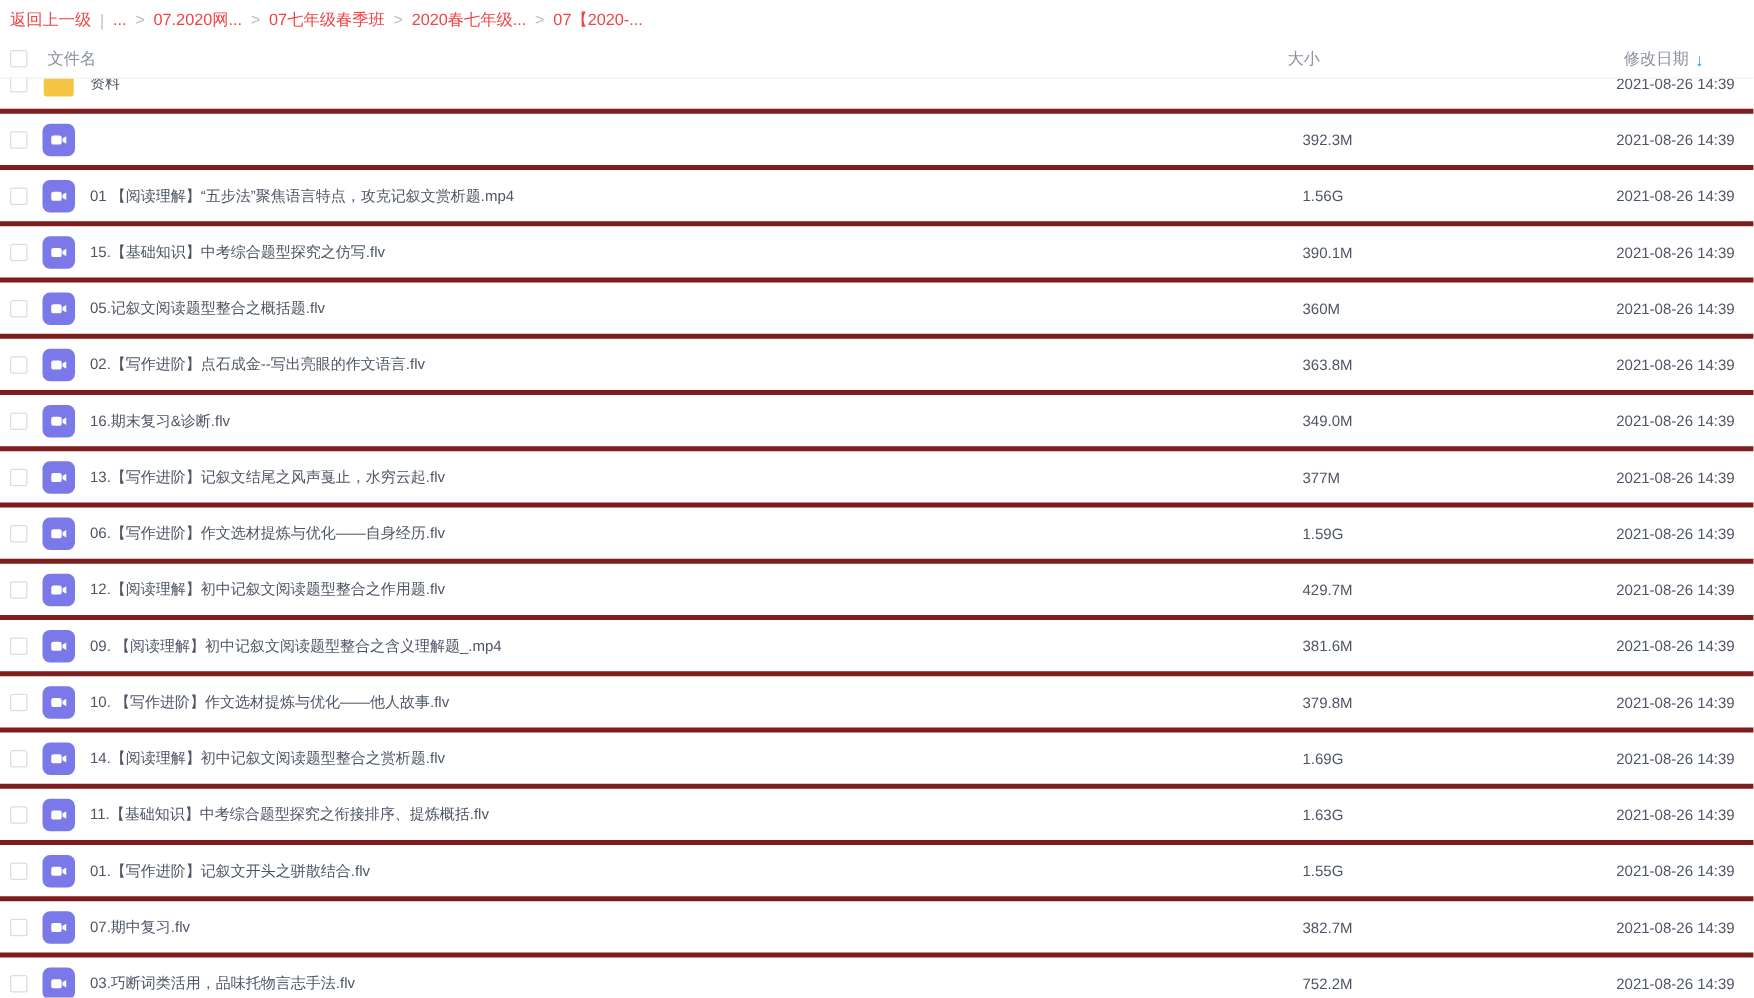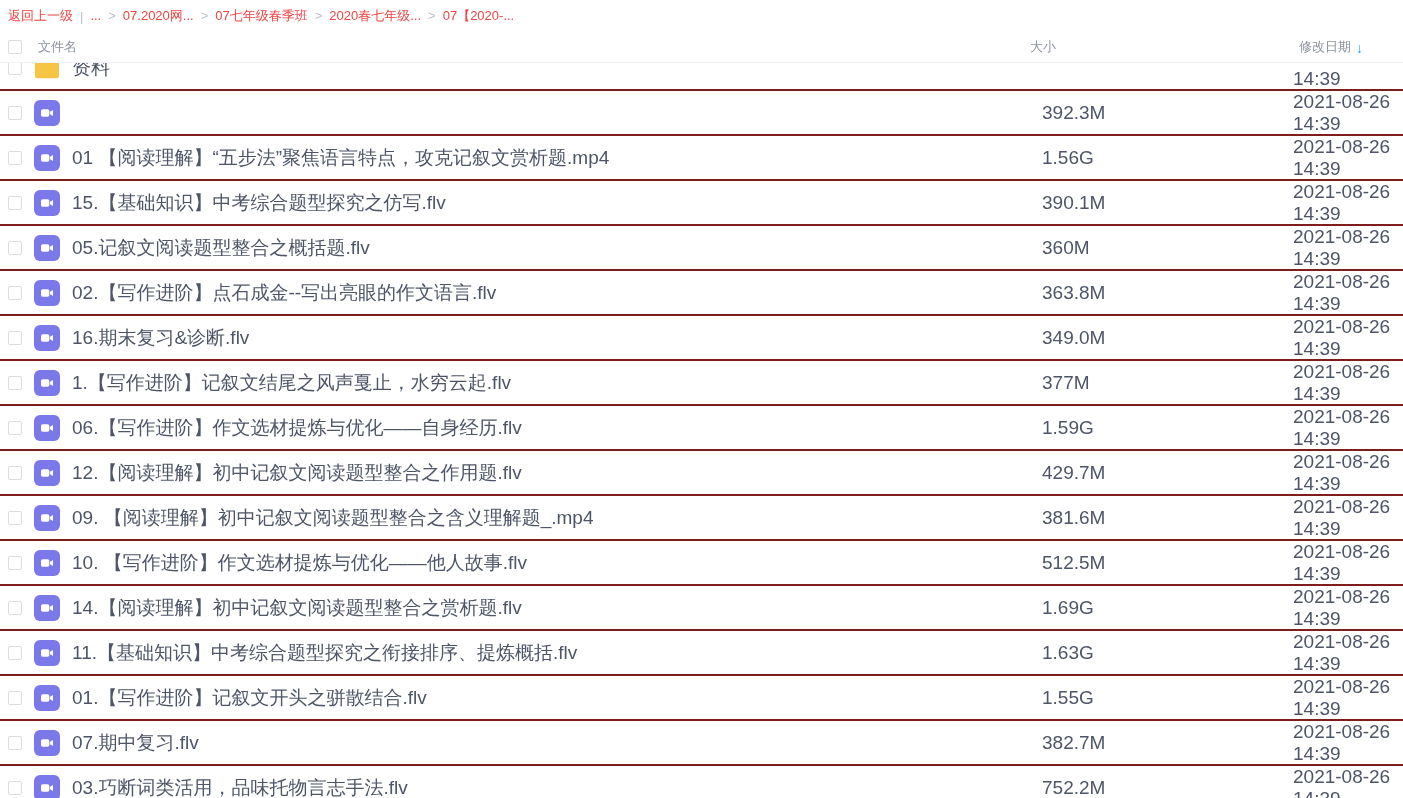--- a/index.html
+++ b/index.html
@@ -27,21 +27,21 @@
   .sort-arrow{color:#29a4f8;font-weight:bold;margin-left:5px;font-size:14px;}
   .checkbox{
     width:14px;height:14px;border:1px solid #d9dde4;border-radius:2px;
     background:#fff;box-sizing:border-box;cursor:pointer;
   }
   .hdr-check{position:absolute;left:8px;top:50%;transform:translateY(-50%);}
   
   .file-list{position:relative;overflow:hidden;height:736px;}
   .file-row{
     position:relative;height:45px;box-sizing:border-box;
-    border-bottom:2px solid #7f1d1d;font-size:19px;color:#4d5566;
+    border-bottom:4px solid #7f1d1d;font-size:12px;color:#4d5566;
   }
   .file-row.partial{margin-top:-17px;}
   .row-check{position:absolute;left:8px;top:50%;transform:translateY(-50%);}
   .row-icon{position:absolute;left:34px;top:50%;transform:translateY(-50%);width:26px;height:26px;}
   .video-badge{
     width:26px;height:26px;border-radius:6px;background:#7b78e9;
     display:flex;align-items:center;justify-content:center;
   }
   .folder-badge{width:26px;height:26px;display:flex;align-items:center;justify-content:center;}
   .row-name{position:absolute;left:72px;top:50%;transform:translateY(-50%);white-space:nowrap;cursor:pointer;}
@@ -167,21 +167,21 @@
     <div class="file-row">
     <div class="checkbox row-check"></div>
     <span class="row-icon">
         <span class="video-badge">
           <svg width="16" height="16" viewBox="0 0 24 24">
             <rect x="3" y="6.5" width="12.5" height="11" rx="2.6" fill="#fff"></rect>
             <path d="M16.5 10.3 L21 7.6 V16.4 L16.5 13.7 Z" fill="#fff"></path>
           </svg>
         </span>
       </span>
-    <span class="row-name">1.【写作进阶】记叙文结尾之风声戛止，水穷云起.flv</span>
+    <span class="row-name">13.【写作进阶】记叙文结尾之风声戛止，水穷云起.flv</span>
     <span class="row-size">377M</span>
     <span class="row-date">2021-08-26 14:39</span>
   </div>
     <div class="file-row">
     <div class="checkbox row-check"></div>
     <span class="row-icon">
         <span class="video-badge">
           <svg width="16" height="16" viewBox="0 0 24 24">
             <rect x="3" y="6.5" width="12.5" height="11" rx="2.6" fill="#fff"></rect>
             <path d="M16.5 10.3 L21 7.6 V16.4 L16.5 13.7 Z" fill="#fff"></path>
@@ -224,21 +224,21 @@
     <div class="checkbox row-check"></div>
     <span class="row-icon">
         <span class="video-badge">
           <svg width="16" height="16" viewBox="0 0 24 24">
             <rect x="3" y="6.5" width="12.5" height="11" rx="2.6" fill="#fff"></rect>
             <path d="M16.5 10.3 L21 7.6 V16.4 L16.5 13.7 Z" fill="#fff"></path>
           </svg>
         </span>
       </span>
     <span class="row-name">10. 【写作进阶】作文选材提炼与优化——他人故事.flv</span>
-    <span class="row-size">512.5M</span>
+    <span class="row-size">379.8M</span>
     <span class="row-date">2021-08-26 14:39</span>
   </div>
     <div class="file-row">
     <div class="checkbox row-check"></div>
     <span class="row-icon">
         <span class="video-badge">
           <svg width="16" height="16" viewBox="0 0 24 24">
             <rect x="3" y="6.5" width="12.5" height="11" rx="2.6" fill="#fff"></rect>
             <path d="M16.5 10.3 L21 7.6 V16.4 L16.5 13.7 Z" fill="#fff"></path>
           </svg>

